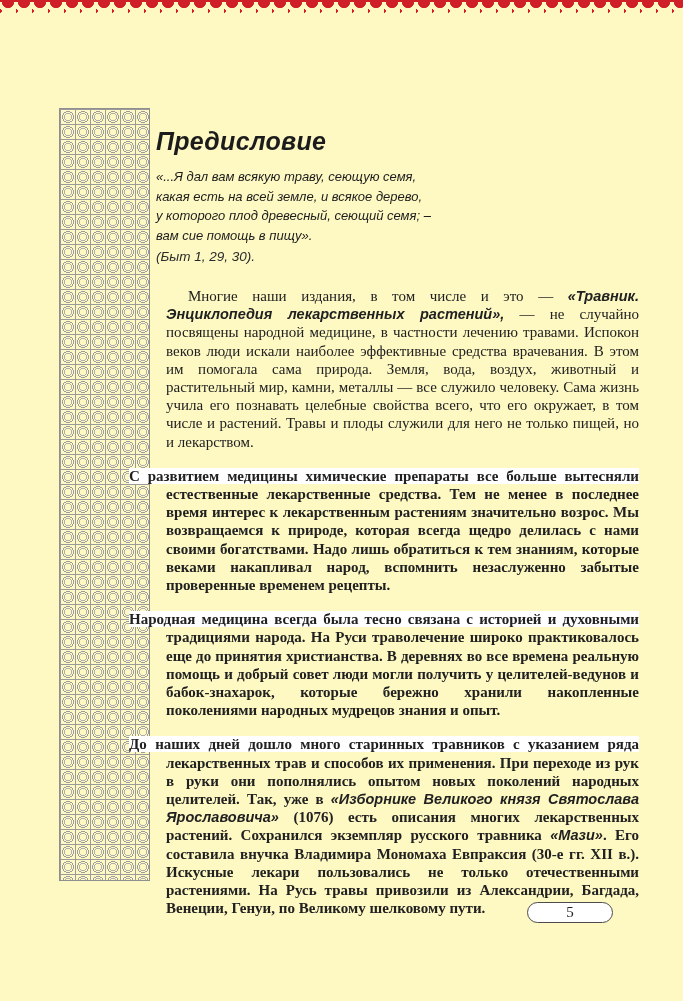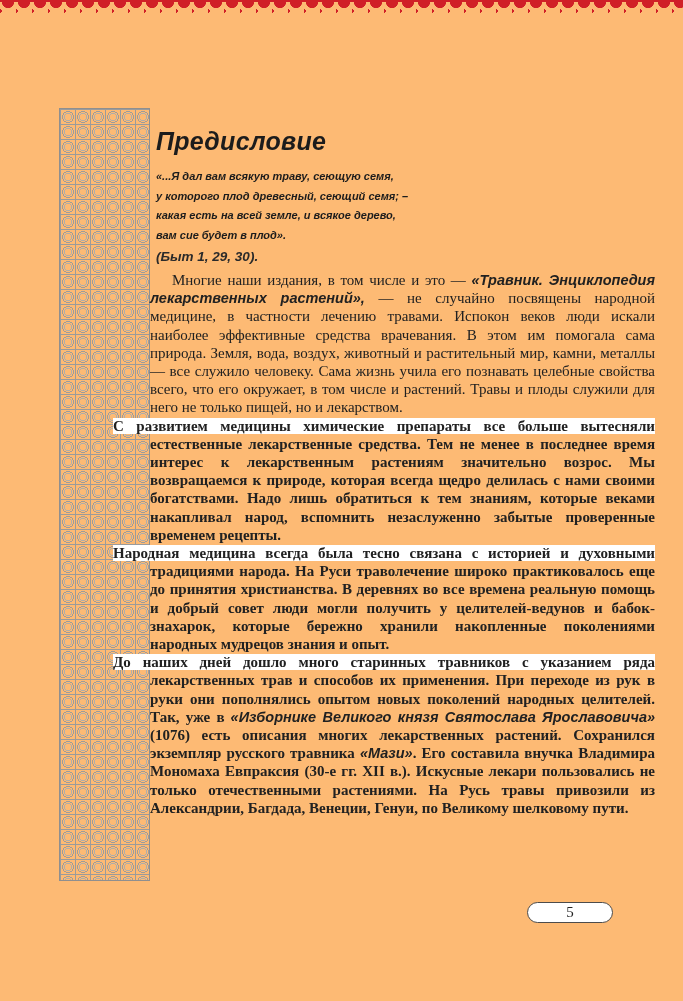--- a/index.html
+++ b/index.html
@@ -1,19 +1,19 @@
 <!DOCTYPE html>
 <html><head>
 <meta charset="utf-8">
 <style>
   html,body{margin:0;padding:0;background:#ffffff;}
   .page{
     position:relative;
     width:683px;height:1001px;
-    background:#fdba74;
+    background:#fef9c3;
     overflow:hidden;
     font-family:"Liberation Serif", serif;
   }
 
   
   .band{
     position:absolute;left:0;top:0;width:683px;height:14px;
     background-image:
       radial-gradient(circle at 0px 11px,  #d02027 0 1.7px, rgba(0,0,0,0) 1.8px),
       radial-gradient(circle at 8px 2px,   #d02027 0 6px,   rgba(0,0,0,0) 6.1px),
@@ -47,38 +47,38 @@
     color:#1c1c1c;letter-spacing:0.3px;
   }
 
   
   .epigraph{
     position:absolute;left:156px;top:167px;width:420px;
     color:#1c1c1c;
   }
   .epigraph .quote div{
     font-family:"Liberation Sans", sans-serif;
-    font-style:italic;font-weight:bold;
-    font-size:11px;line-height:19.6px;
+    font-style:italic;font-weight:normal;
+    font-size:13px;line-height:19.6px;
   }
   .epigraph-source{
     margin-top:3px;
     font-family:"Liberation Sans", sans-serif;
-    font-style:italic;font-weight:bold;
+    font-style:italic;font-weight:normal;
     font-size:13.5px;line-height:17px;
     color:#2a2a2a;
   }
 
   
   .body{
     position:absolute;left:113px;top:271px;width:542px;
     color:#212121;
   }
   .body p{
-    margin:0;
+    margin:16px;
     padding-left:37px;              
     text-align:justify;
     font-size:15px;line-height:18.2px;
   }
   .body p.first-indent{text-indent:22px;}
   .body p.hang{text-indent:-37px;font-weight:bold;}          
   .body p.hang::first-line{background-color:#ffffff;}
   .run-bold-italic{
     font-family:"Liberation Sans", sans-serif;
     font-style:italic;font-weight:bold;font-size:14.5px;
@@ -106,23 +106,23 @@
 
   <div class="band"></div>
 
   <div class="ornament"></div>
 
   <h1 class="heading">Предисловие</h1>
 
   <div class="epigraph">
     <div class="quote" id="epigraph-lines">
         <div>«...Я дал вам всякую траву, сеющую семя,</div>
+        <div>какая есть на всей земле, и всякое дерево,</div>
         <div>у которого плод древесный, сеющий семя; –</div>
-        <div>какая есть на всей земле, и всякое дерево,</div>
-        <div>вам сие будет в плод».</div>
+        <div>вам сие помощь в пищу».</div>
       </div>
     <div class="epigraph-source">(Быт 1, 29, 30).</div>
   </div>
 
   <div class="body" id="body-text">
       <p class="first-indent"><span>Многие наши издания, в том числе и это — </span><span class="run-bold-italic">«Травник. Энциклопедия лекарственных растений»,</span><span> — не случайно посвящены народной медицине, в частности лечению травами. Испокон веков люди искали наиболее эффективные средства врачевания. В этом им помогала сама природа. Земля, вода, воздух, животный и растительный мир, камни, металлы — все служило человеку. Сама жизнь учила его познавать целебные свойства всего, что его окружает, в том числе и растений. Травы и плоды служили для него не только пищей, но и лекарством.</span></p>
       <p class="hang"><span>С развитием медицины химические препараты все больше вытесняли естественные лекарственные средства. Тем не менее в последнее время интерес к лекарственным растениям значительно возрос. Мы возвращаемся к природе, которая всегда щедро делилась с нами своими богатствами. Надо лишь обратиться к тем знаниям, которые веками накапливал народ, вспомнить незаслуженно забытые проверенные временем рецепты.</span></p>
       <p class="hang"><span>Народная медицина всегда была тесно связана с историей и духовными традициями народа. На Руси траволечение широко практиковалось еще до принятия христианства. В деревнях во все времена реальную помощь и добрый совет люди могли получить у целителей-ведунов и бабок-знахарок, которые бережно хранили накопленные поколениями народных мудрецов знания и опыт.</span></p>
       <p class="hang"><span>До наших дней дошло много старинных травников с указанием ряда лекарственных трав и способов их применения. При переходе из рук в руки они пополнялись опытом новых поколений народных целителей. Так, уже в </span><span class="run-italic">«Изборнике Великого князя Святослава Ярославовича»</span><span> (1076) есть описания многих лекарственных растений. Сохранился экземпляр русского травника </span><span class="run-italic">«Мази»</span><span>. Его составила внучка Владимира Мономаха Евпраксия (30-е гг. XII в.). Искусные лекари пользовались не только отечественными растениями. На Русь травы привозили из Александрии, Багдада, Венеции, Генуи, по Великому шелковому пути.</span></p>
     </div>

